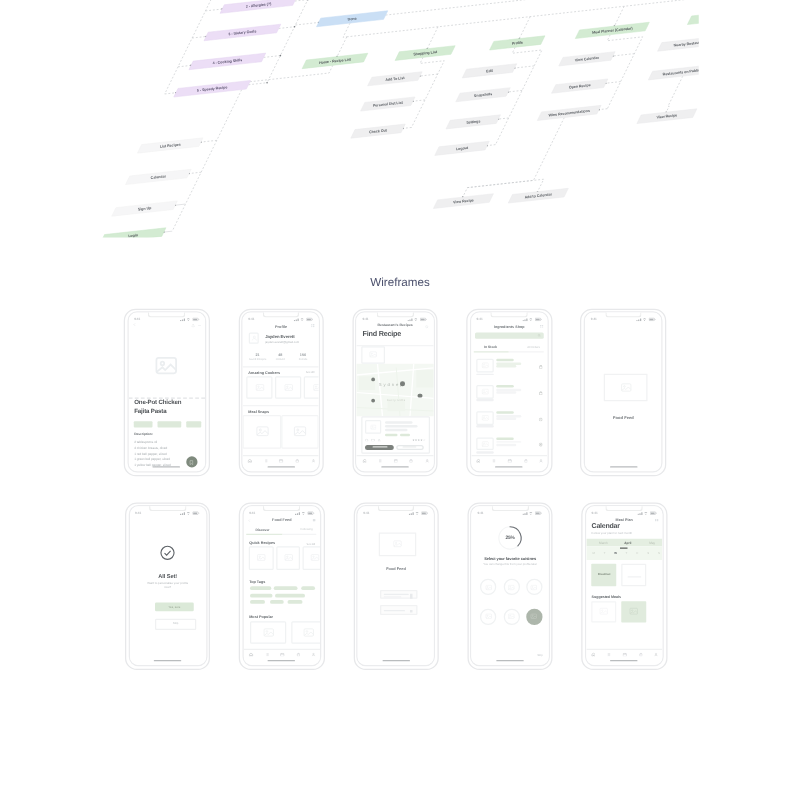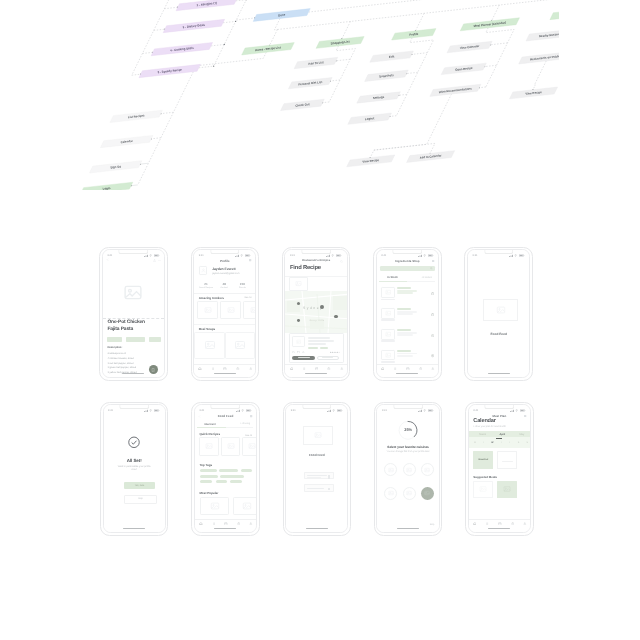--- a/index.html
+++ b/index.html
@@ -251,20 +251,21 @@
             </g>
             <g>
               <polygon points="409.96,155.59 454.64,150.66 451.26,157.55 406.58,162.47" fill="#efeff0" stroke="#e8e8ea" stroke-width="0.4"></polygon>
               <text x="430.61" y="157.57" text-anchor="middle" font-size="2.9" fill="#5d6166" class="fnlabel" transform="rotate(-6.29 430.61 156.57)">Add to Calendar</text>
             </g>
           </g>
         </svg>
       </div>
     </div>
 
+  <div class="title">Wireframes</div>
 
   <div id="grid">
       <div class="phone" style="left: 99.2px; top: 246.6px;">
         <div class="bezel">
           <div class="screen">
             <div class="ph-body">
               <span style="display: inline-flex; align-items: center; justify-content: center; line-height: 0; position: absolute; left: 3.2px; top: 1.6px;">
                 <svg width="3.4" height="3.4" viewBox="0 0 24 24" fill="none" stroke="#d0d4d7" stroke-width="2">
                   <path d="M15 5l-7 7 7 7"></path>
                 </svg>

